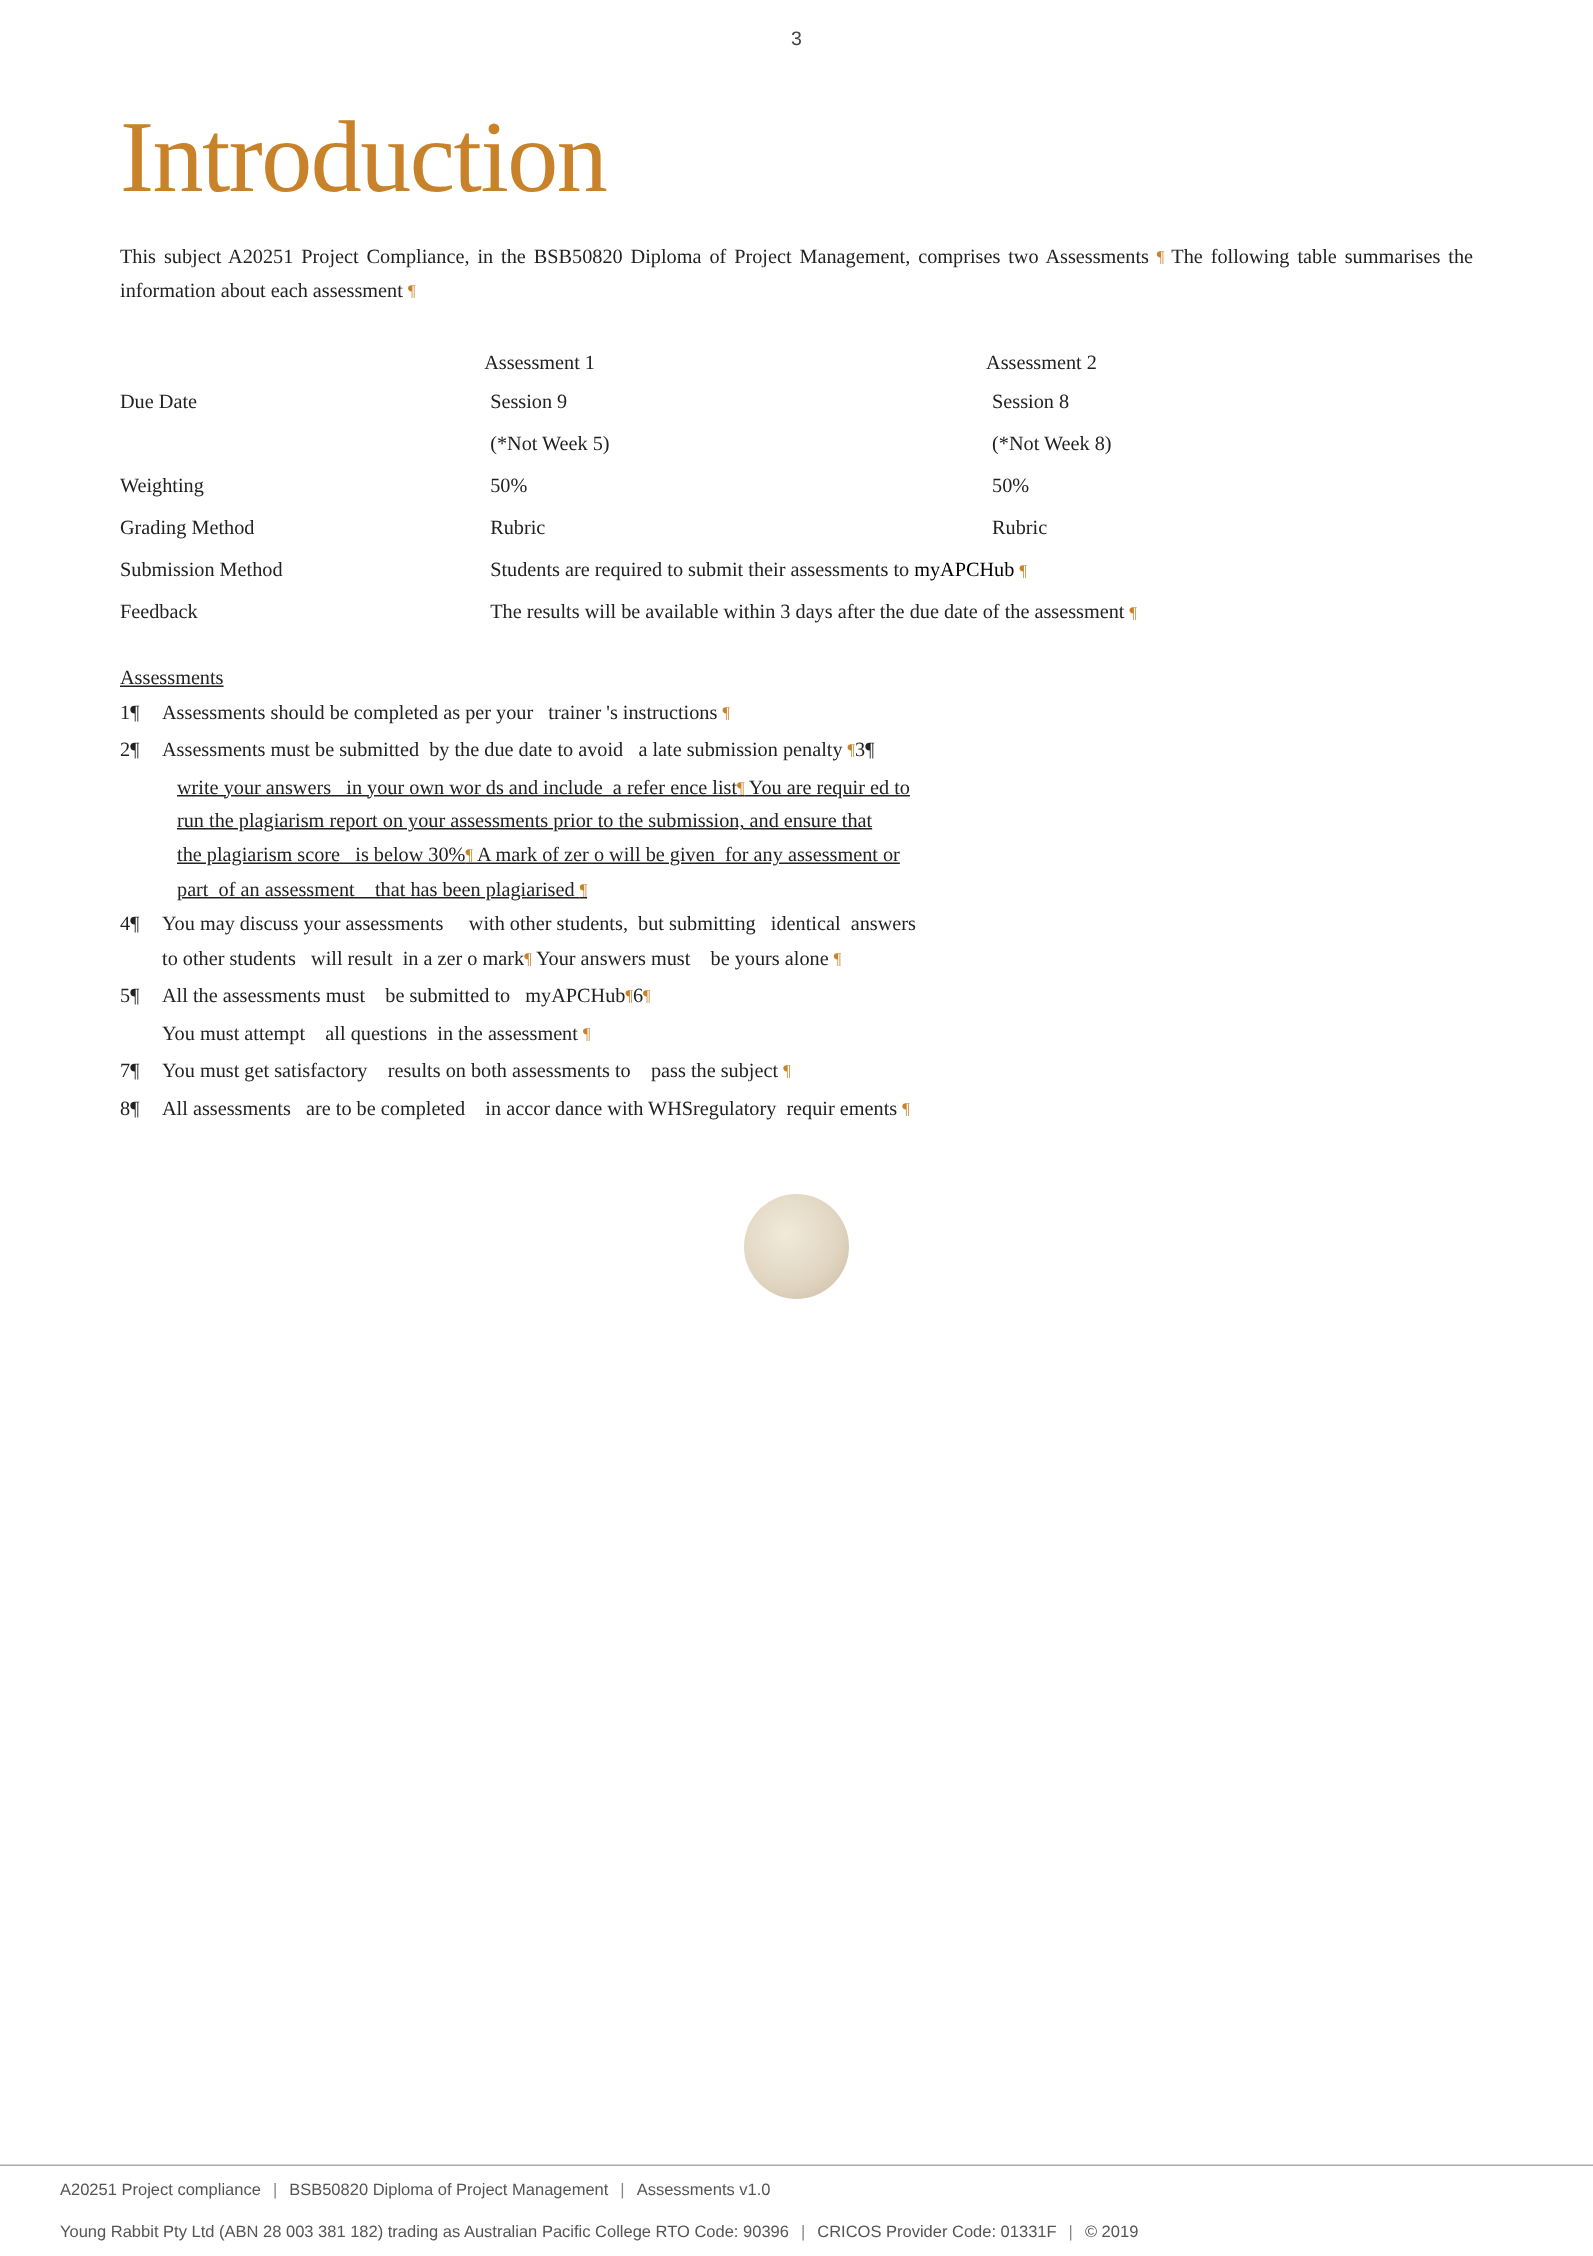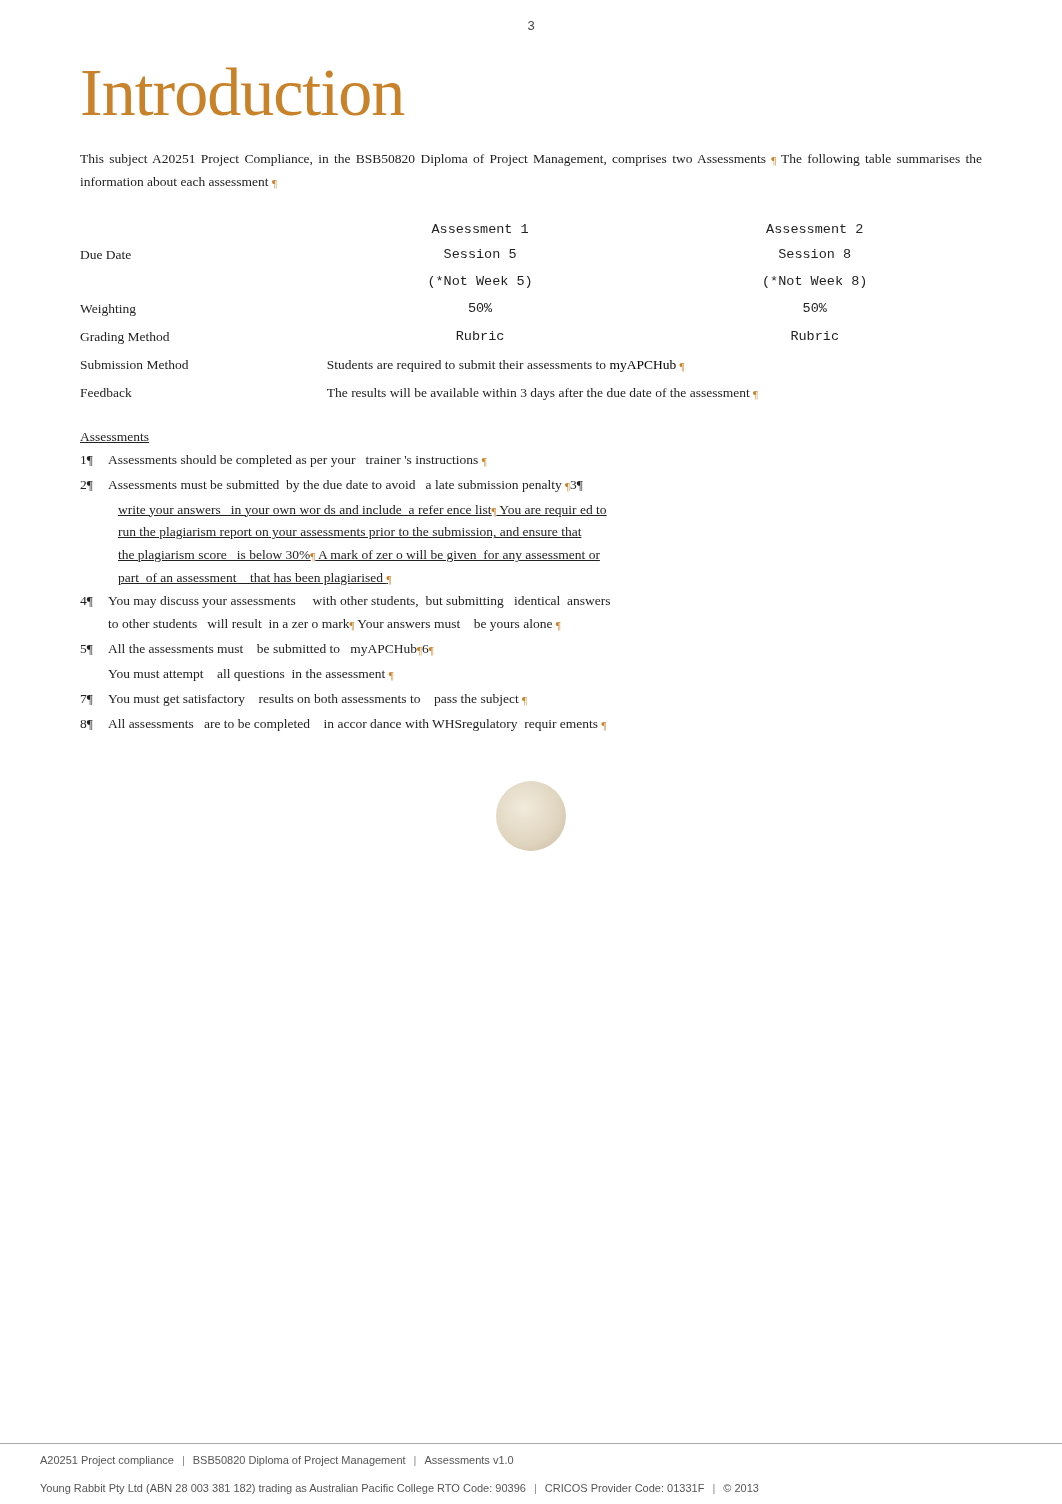--- a/index.html
+++ b/index.html
@@ -24,21 +24,21 @@
     .page-number {
       text-align: center;
       font-size: 13px;
       color: #444;
       padding: 18px 0 10px 0;
       font-family: Arial, sans-serif;
     }
 
     .title-section {
       margin-bottom: 18px;
-      margin-top: 12px;
+      margin-top: 24px;
     }
 
     .title-text {
       font-size: 68px;
       font-weight: 300;
       color: #c8822a;
       font-family: "Times New Roman", serif;
       letter-spacing: -1px;
       line-height: 1.1;
     }
@@ -78,23 +78,22 @@
       color: #222;
     }
 
     .assessment-table .row-label {
       font-weight: normal;
       width: 160px;
       padding-left: 0;
     }
 
     .assessment-table .col-val {
-      text-align: center;
+      text-align: left;
       width: 230px;
-      font-family: Liberation Mono, monospace;
     }
 
     .assessment-table tr {
       border-bottom: none;
     }
 
     .assessment-table .header-row th {
       padding-bottom: 4px;
     }
 
@@ -218,21 +217,21 @@
       <tr class="header-row">
         <td class="row-label"></td>
         <th class="col-val">Assessment 1</th>
         <th class="col-val">Assessment 2</th>
       </tr>
     </thead>
     <tbody>
 
       <tr>
         <td class="row-label" rowspan="2">Due Date</td>
-        <td class="col-val">Session 5</td>
+        <td class="col-val">Session 9</td>
         <td class="col-val">Session 8</td>
       </tr>
       <tr>
         <td class="col-val">(*Not Week 5)</td>
         <td class="col-val">(*Not Week 8)</td>
       </tr>
 
       <tr>
         <td class="row-label">Weighting</td>
         <td class="col-val">50%</td>
@@ -341,17 +340,17 @@
       <span class="footer-sep">|</span>
       <span>BSB50820 Diploma of Project Management</span>
       <span class="footer-sep">|</span>
       <span>Assessments v1.0</span>
     </div>
     <div class="footer-row">
       <span>Young Rabbit Pty Ltd (ABN 28 003 381 182) trading as Australian Pacific College RTO Code: 90396</span>
       <span class="footer-sep">|</span>
       <span>CRICOS Provider Code: 01331F</span>
       <span class="footer-sep">|</span>
-      <span>© 2013</span>
+      <span>© 2019</span>
     </div>
   </div>
 
 </div>
 
 </body></html>

